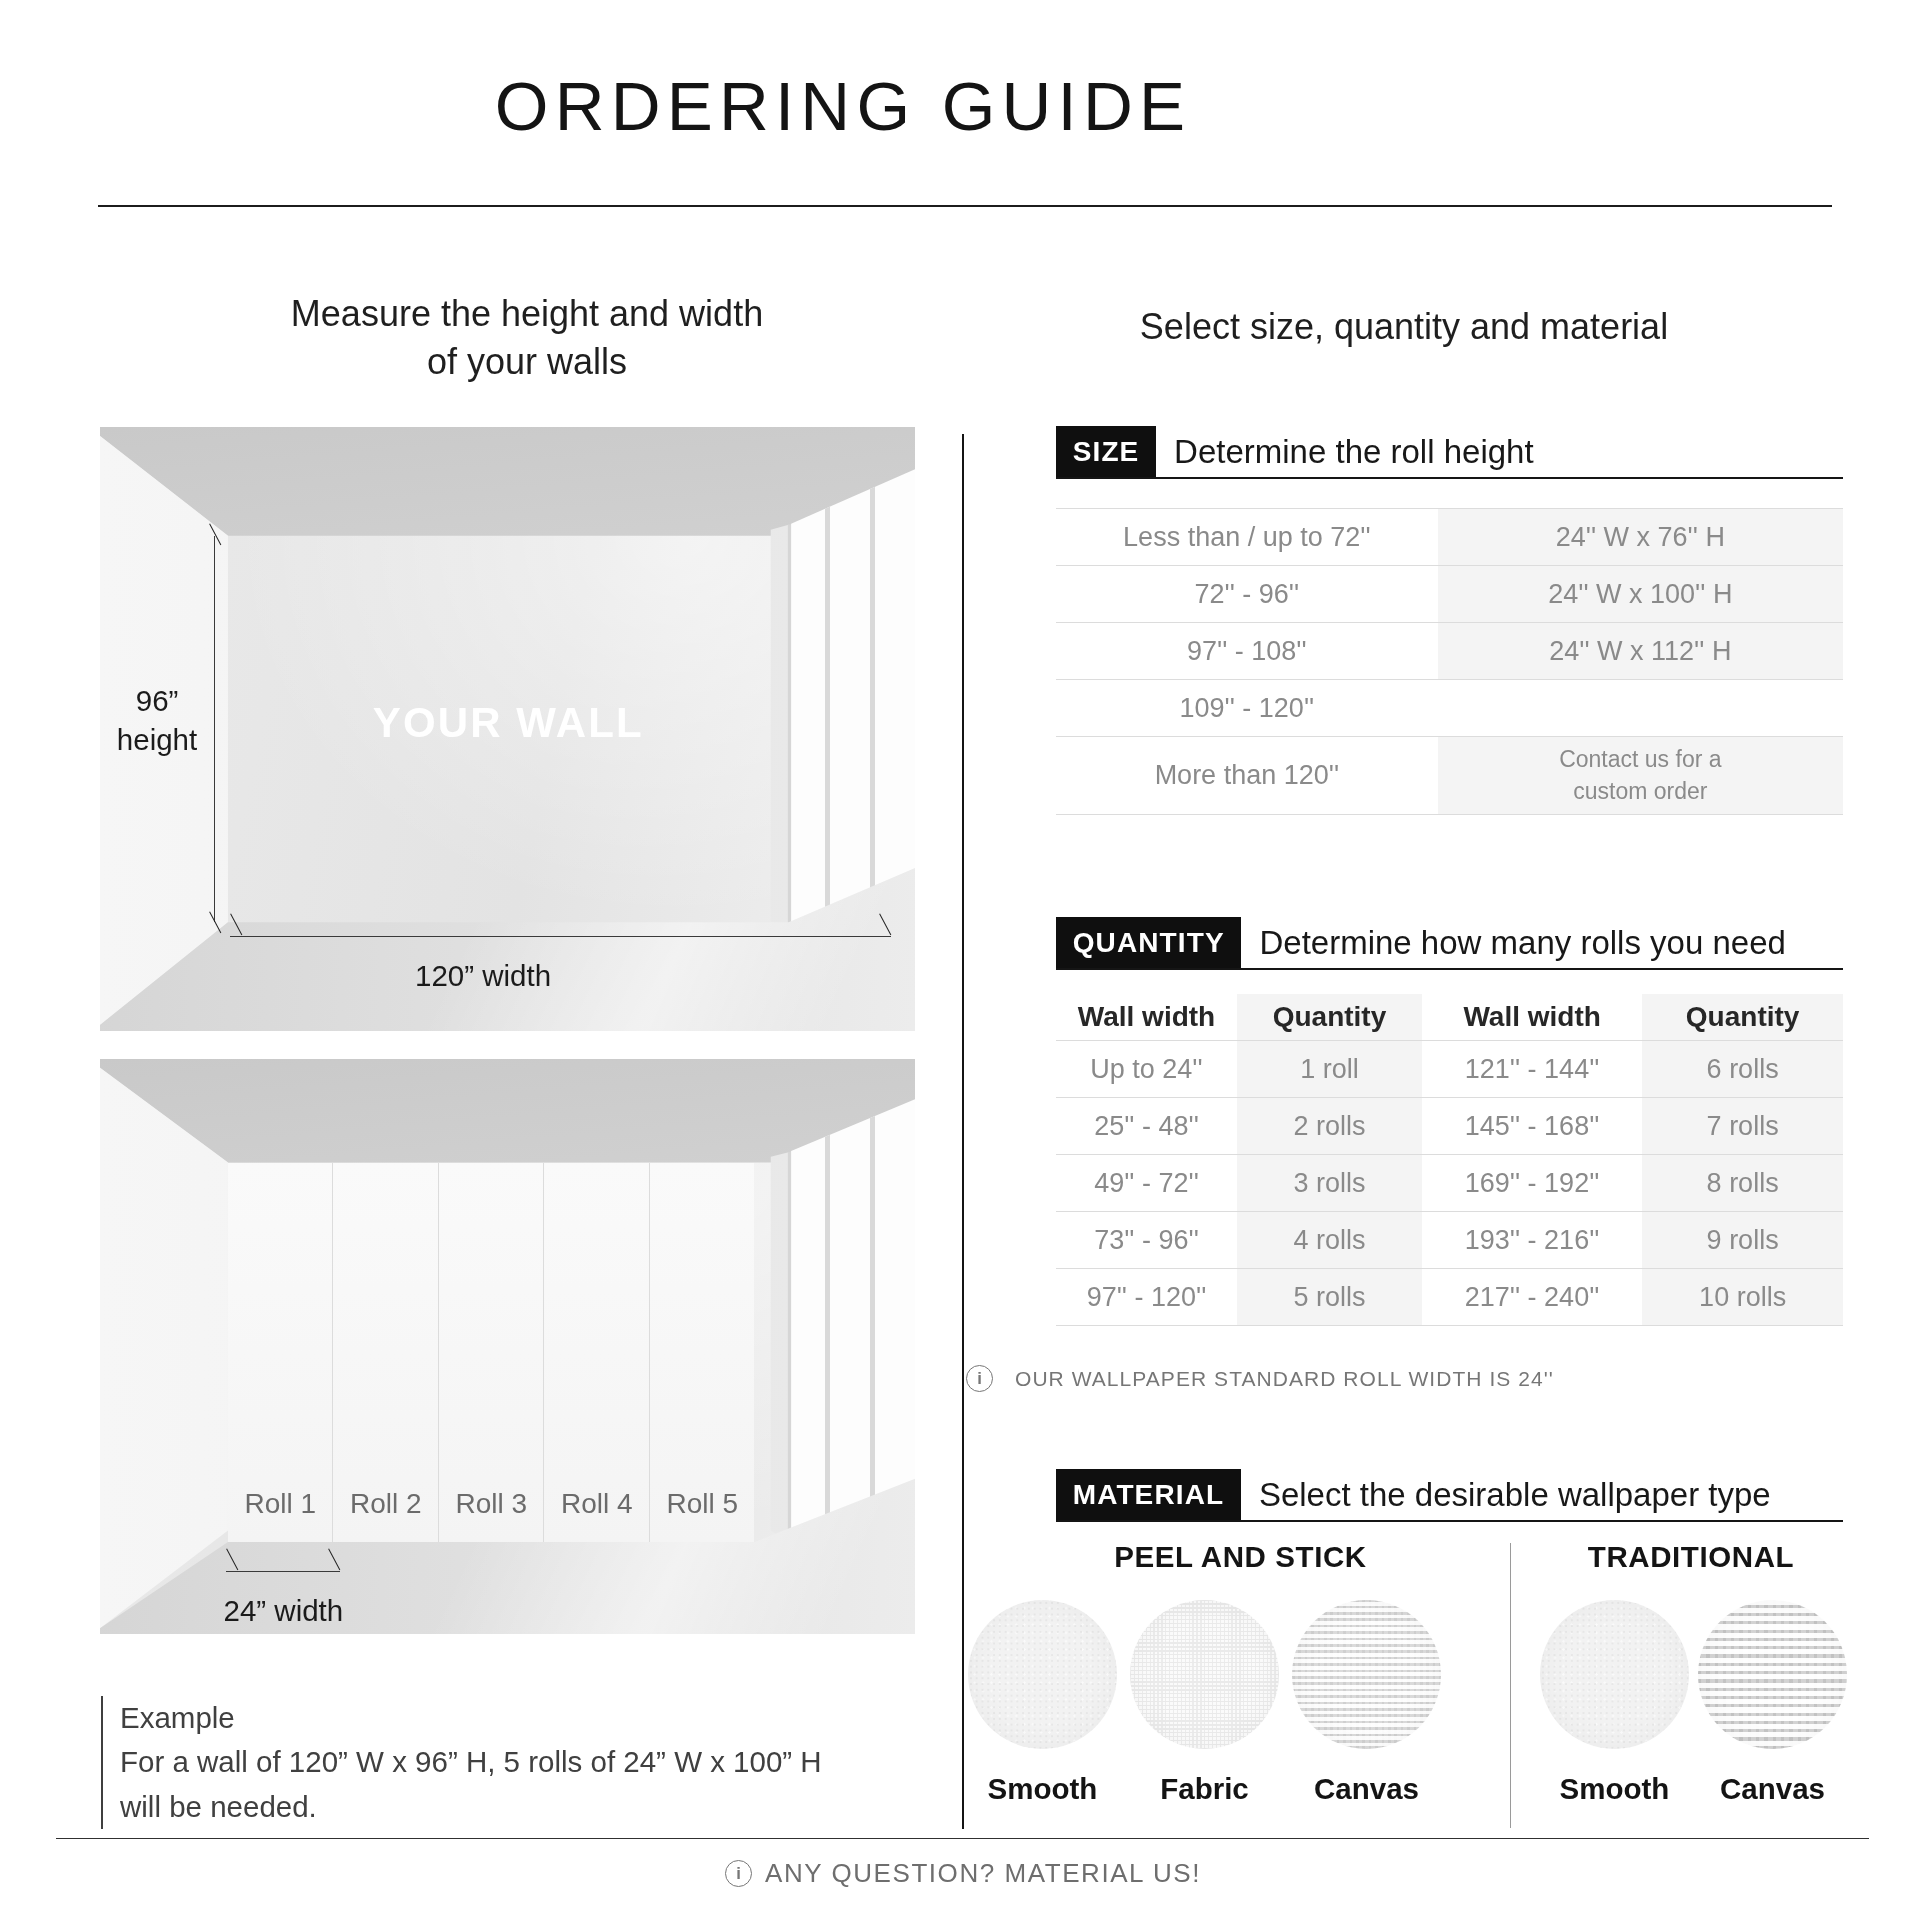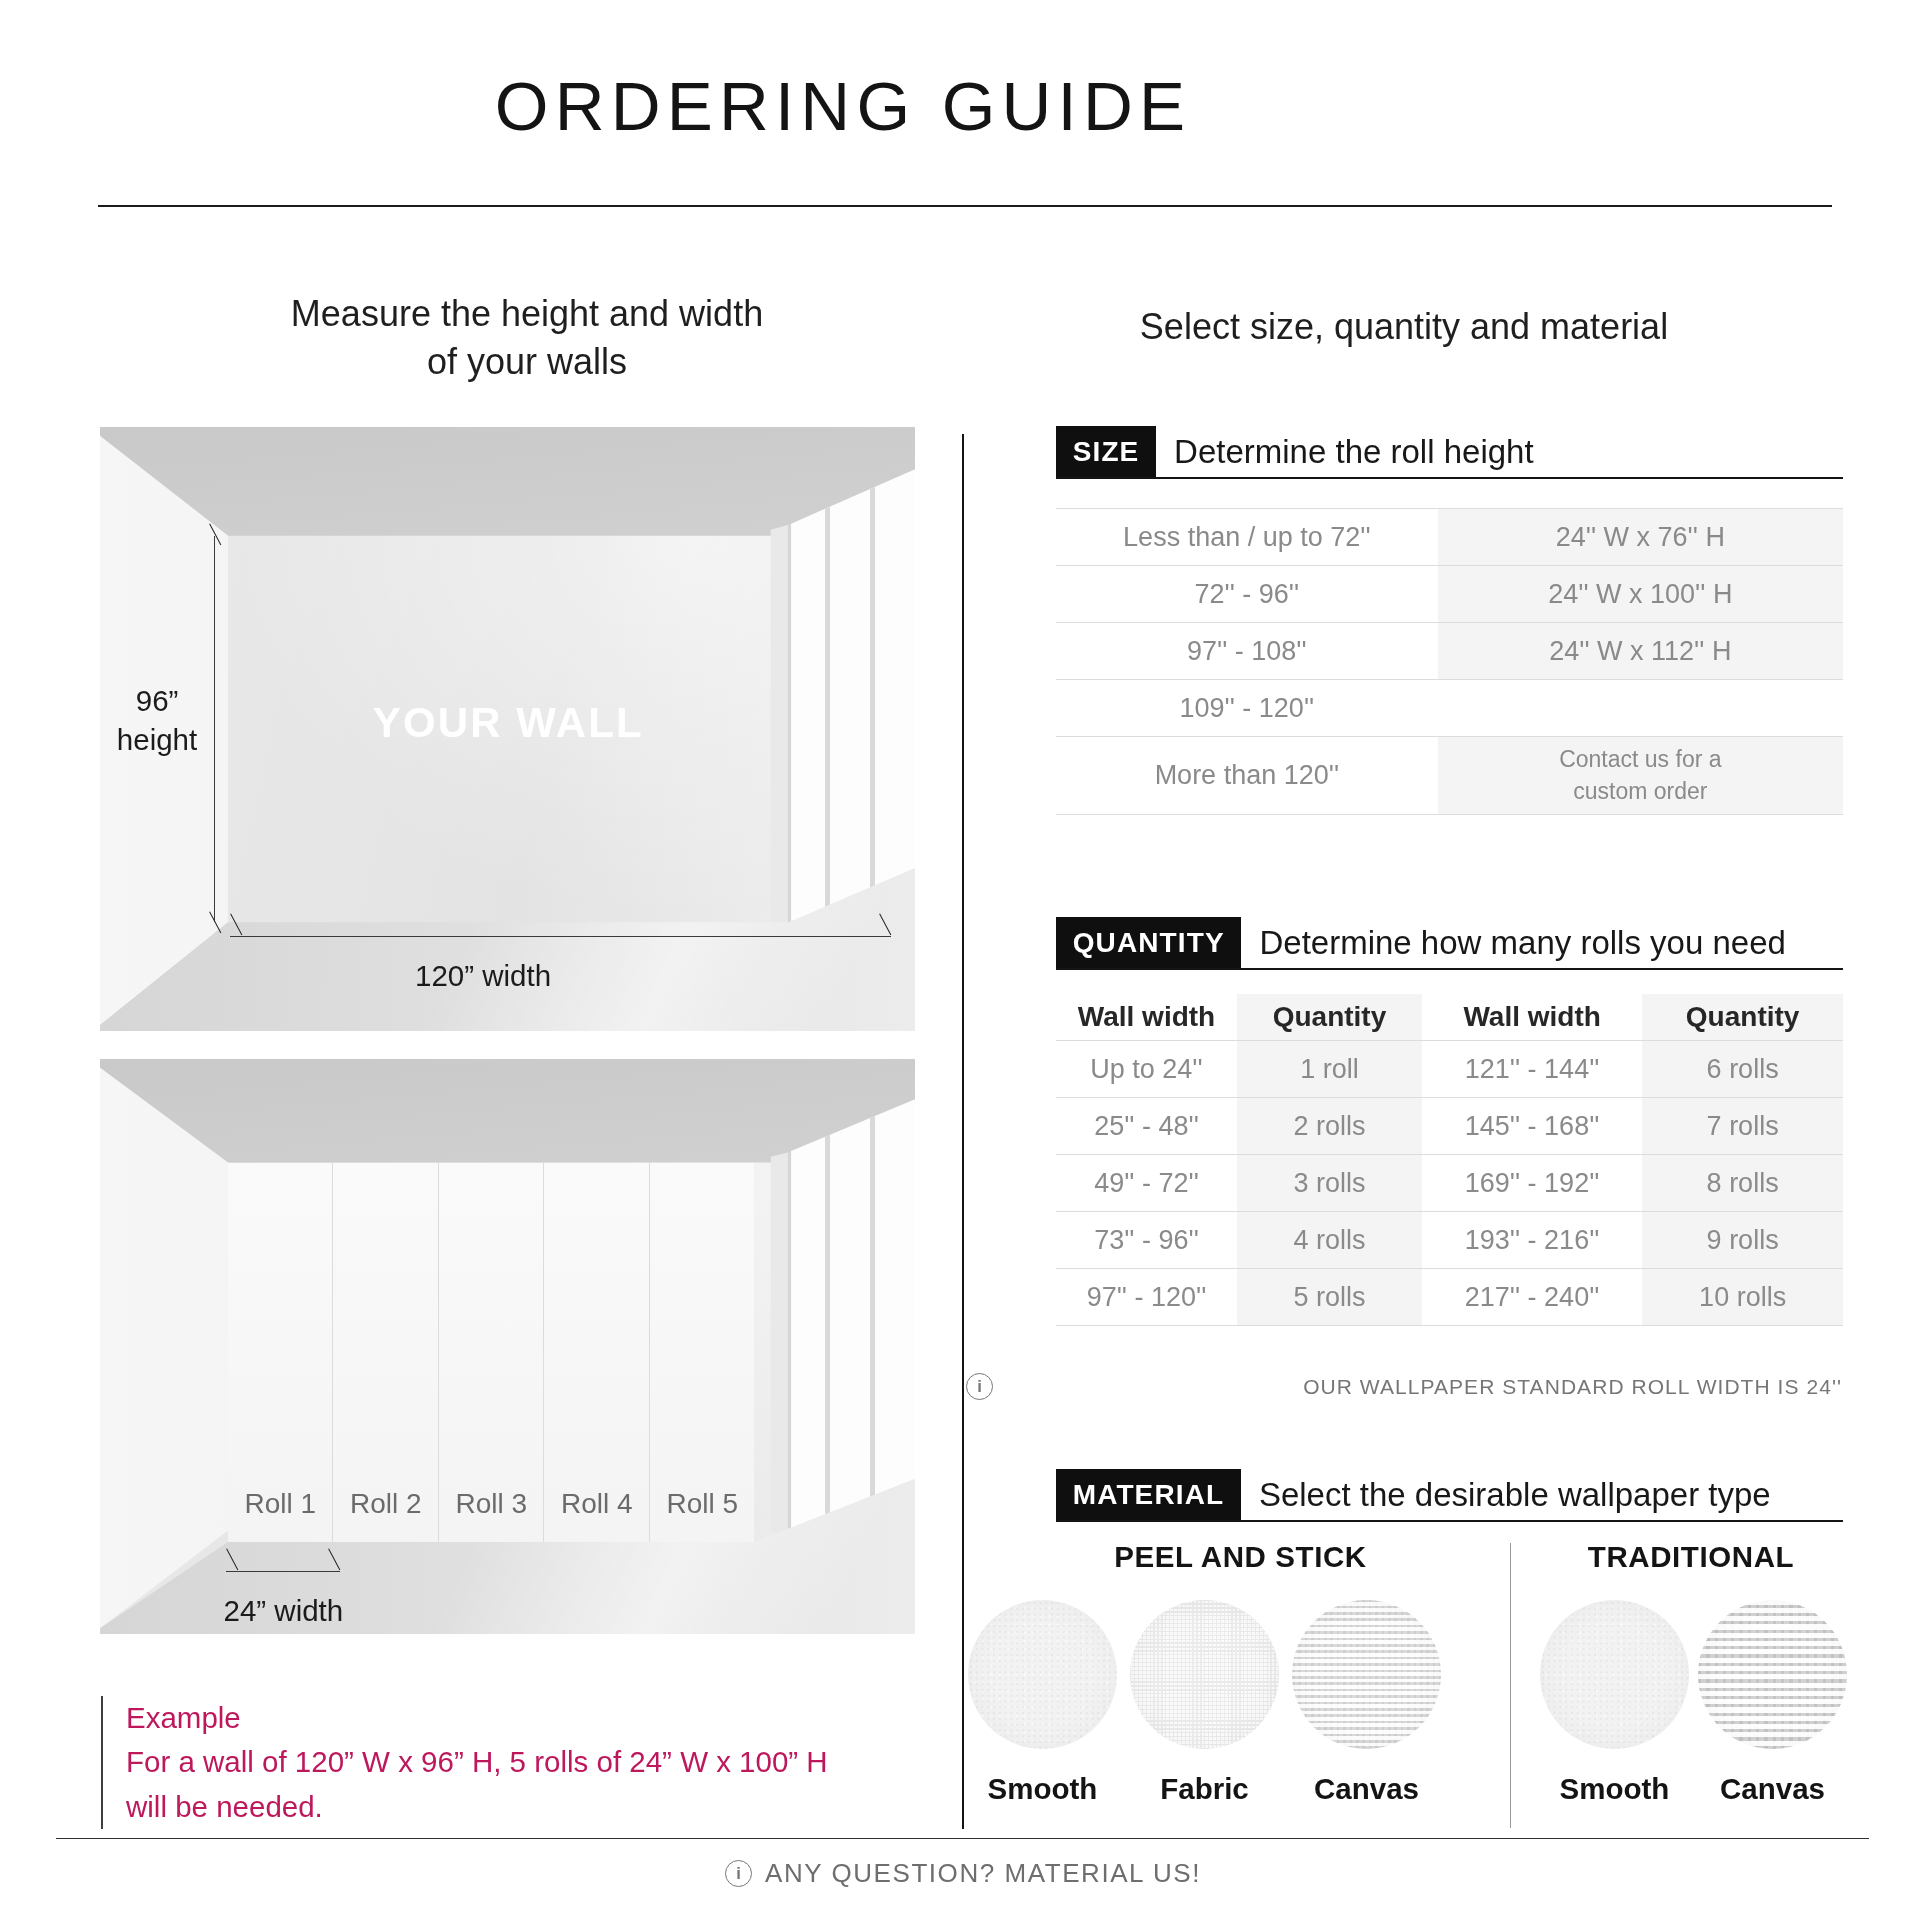--- a/index.html
+++ b/index.html
@@ -61,21 +61,21 @@
   .lbl-120 { left:27%; width:40%; top:87.6%; }
   .lbl-24 { left:12%; width:21%; top:92.6%; }
 
   .panels { position:absolute; z-index:2; left:15.7%; top:18%; width:64.6%; height:66%; display:flex; }
   .panel { flex:1; position:relative; background:linear-gradient(180deg,#fafafa 0%,#f4f4f4 100%); border-left:1.3px solid #dcdcdc; }
   .panel:first-child { border-left:none; }
   .panel-label { position:absolute; bottom:22px; left:0; width:100%; text-align:center; font-size:28px; color:#6b6b6b; }
 
   
   .example { position:absolute; left:101px; top:1696px; width:822px; border-left:2.6px solid #3f3f3f;
-    padding-left:23px; font-size:29.5px; line-height:1.5; color:#be185d; }
+    padding-left:17px; font-size:29.5px; line-height:1.5; color:#404040; }
 
   
   .sec-head { position:absolute; left:1056px; width:787px; height:53px; border-bottom:2.6px solid #151515;
     display:flex; align-items:center; gap:18px; }
   .badge { background:#0f0f0f; color:#ffffff; font-size:28px; font-weight:bold; letter-spacing:0.04em;
     padding:9.6px 16.7px 8.3px 16.7px; height:100%; display:flex; align-items:center; }
   .sec-sub { font-size:33px; color:#181818; }
   .head-size { top:426px; } .head-qty { top:917px; } .head-mat { top:1469px; }
 
   .gtable { position:absolute; left:1056px; width:787px; }
@@ -85,21 +85,21 @@
   .size-table .trow { grid-template-columns:48.5% 51.5%; }
   .qty-table .trow { grid-template-columns:23% 23.5% 28% 25.5%; }
   .tcell { display:flex; align-items:center; justify-content:center; text-align:center;
     font-size:27px; color:#8a8a8a; min-height:56px; }
   .thead .tcell { font-size:28px; color:#272727; font-weight:bold; min-height:41px; }
   .qty-table .thead .tcell { min-height:46px; }
   .shade { background:#f4f4f4; }
   .cell-small { font-size:23px; line-height:1.35; }
 
   .note-row { position:absolute; left:966px; top:1365px; width:876px; display:flex;
-    align-items:center; justify-content:space-between; gap:22px; color:#767676;margin-top:8px; }
+    align-items:center; justify-content:flex-start; gap:22px; color:#767676; }
   .note-text { font-size:21px; letter-spacing:0.05em; }
   .info-icon { width:27px; height:27px; border:1.9px solid #767676; border-radius:50%; display:inline-flex;
     align-items:center; justify-content:center; font-size:16.7px; font-weight:bold; color:#767676; flex:0 0 auto; }
   .info-icon::before { content:"i"; }
 
   
   .mat-groups { position:absolute; left:966px; top:1540px; width:876px; display:flex; justify-content:space-between; }
   .mat-group { text-align:center; }
   .mat-group-1 { width:549px; }
   .mat-group-2 { width:302px; }

